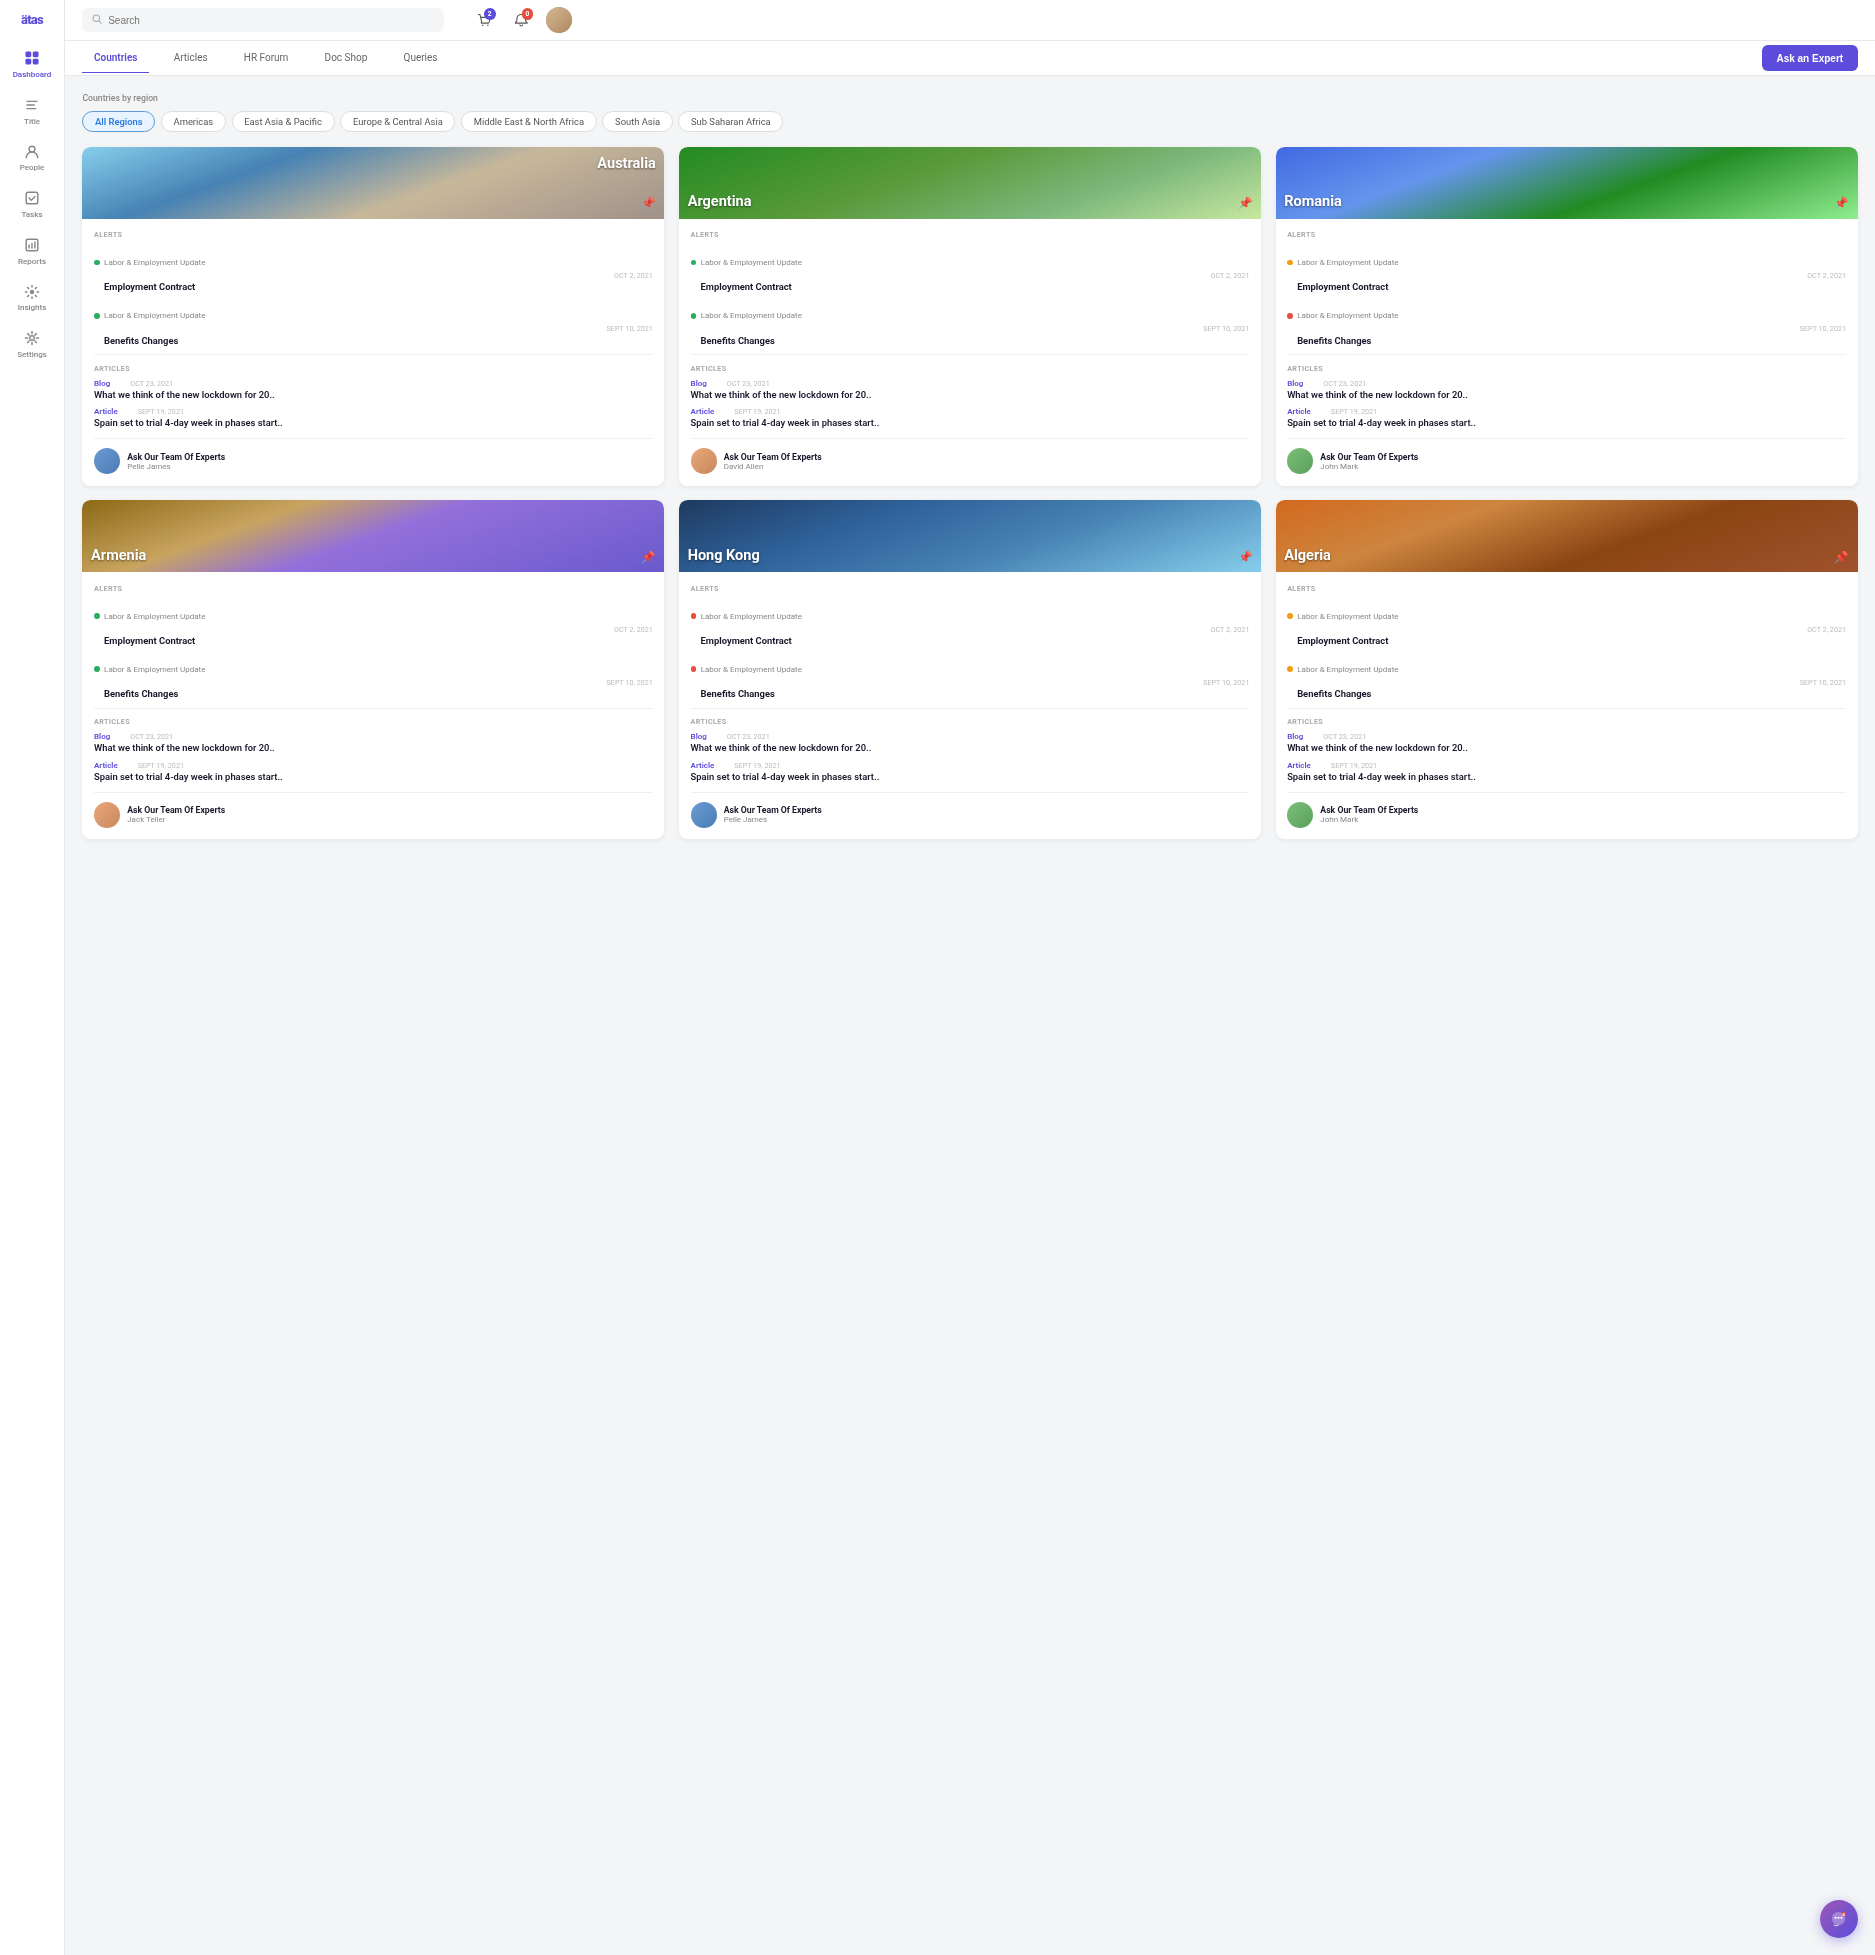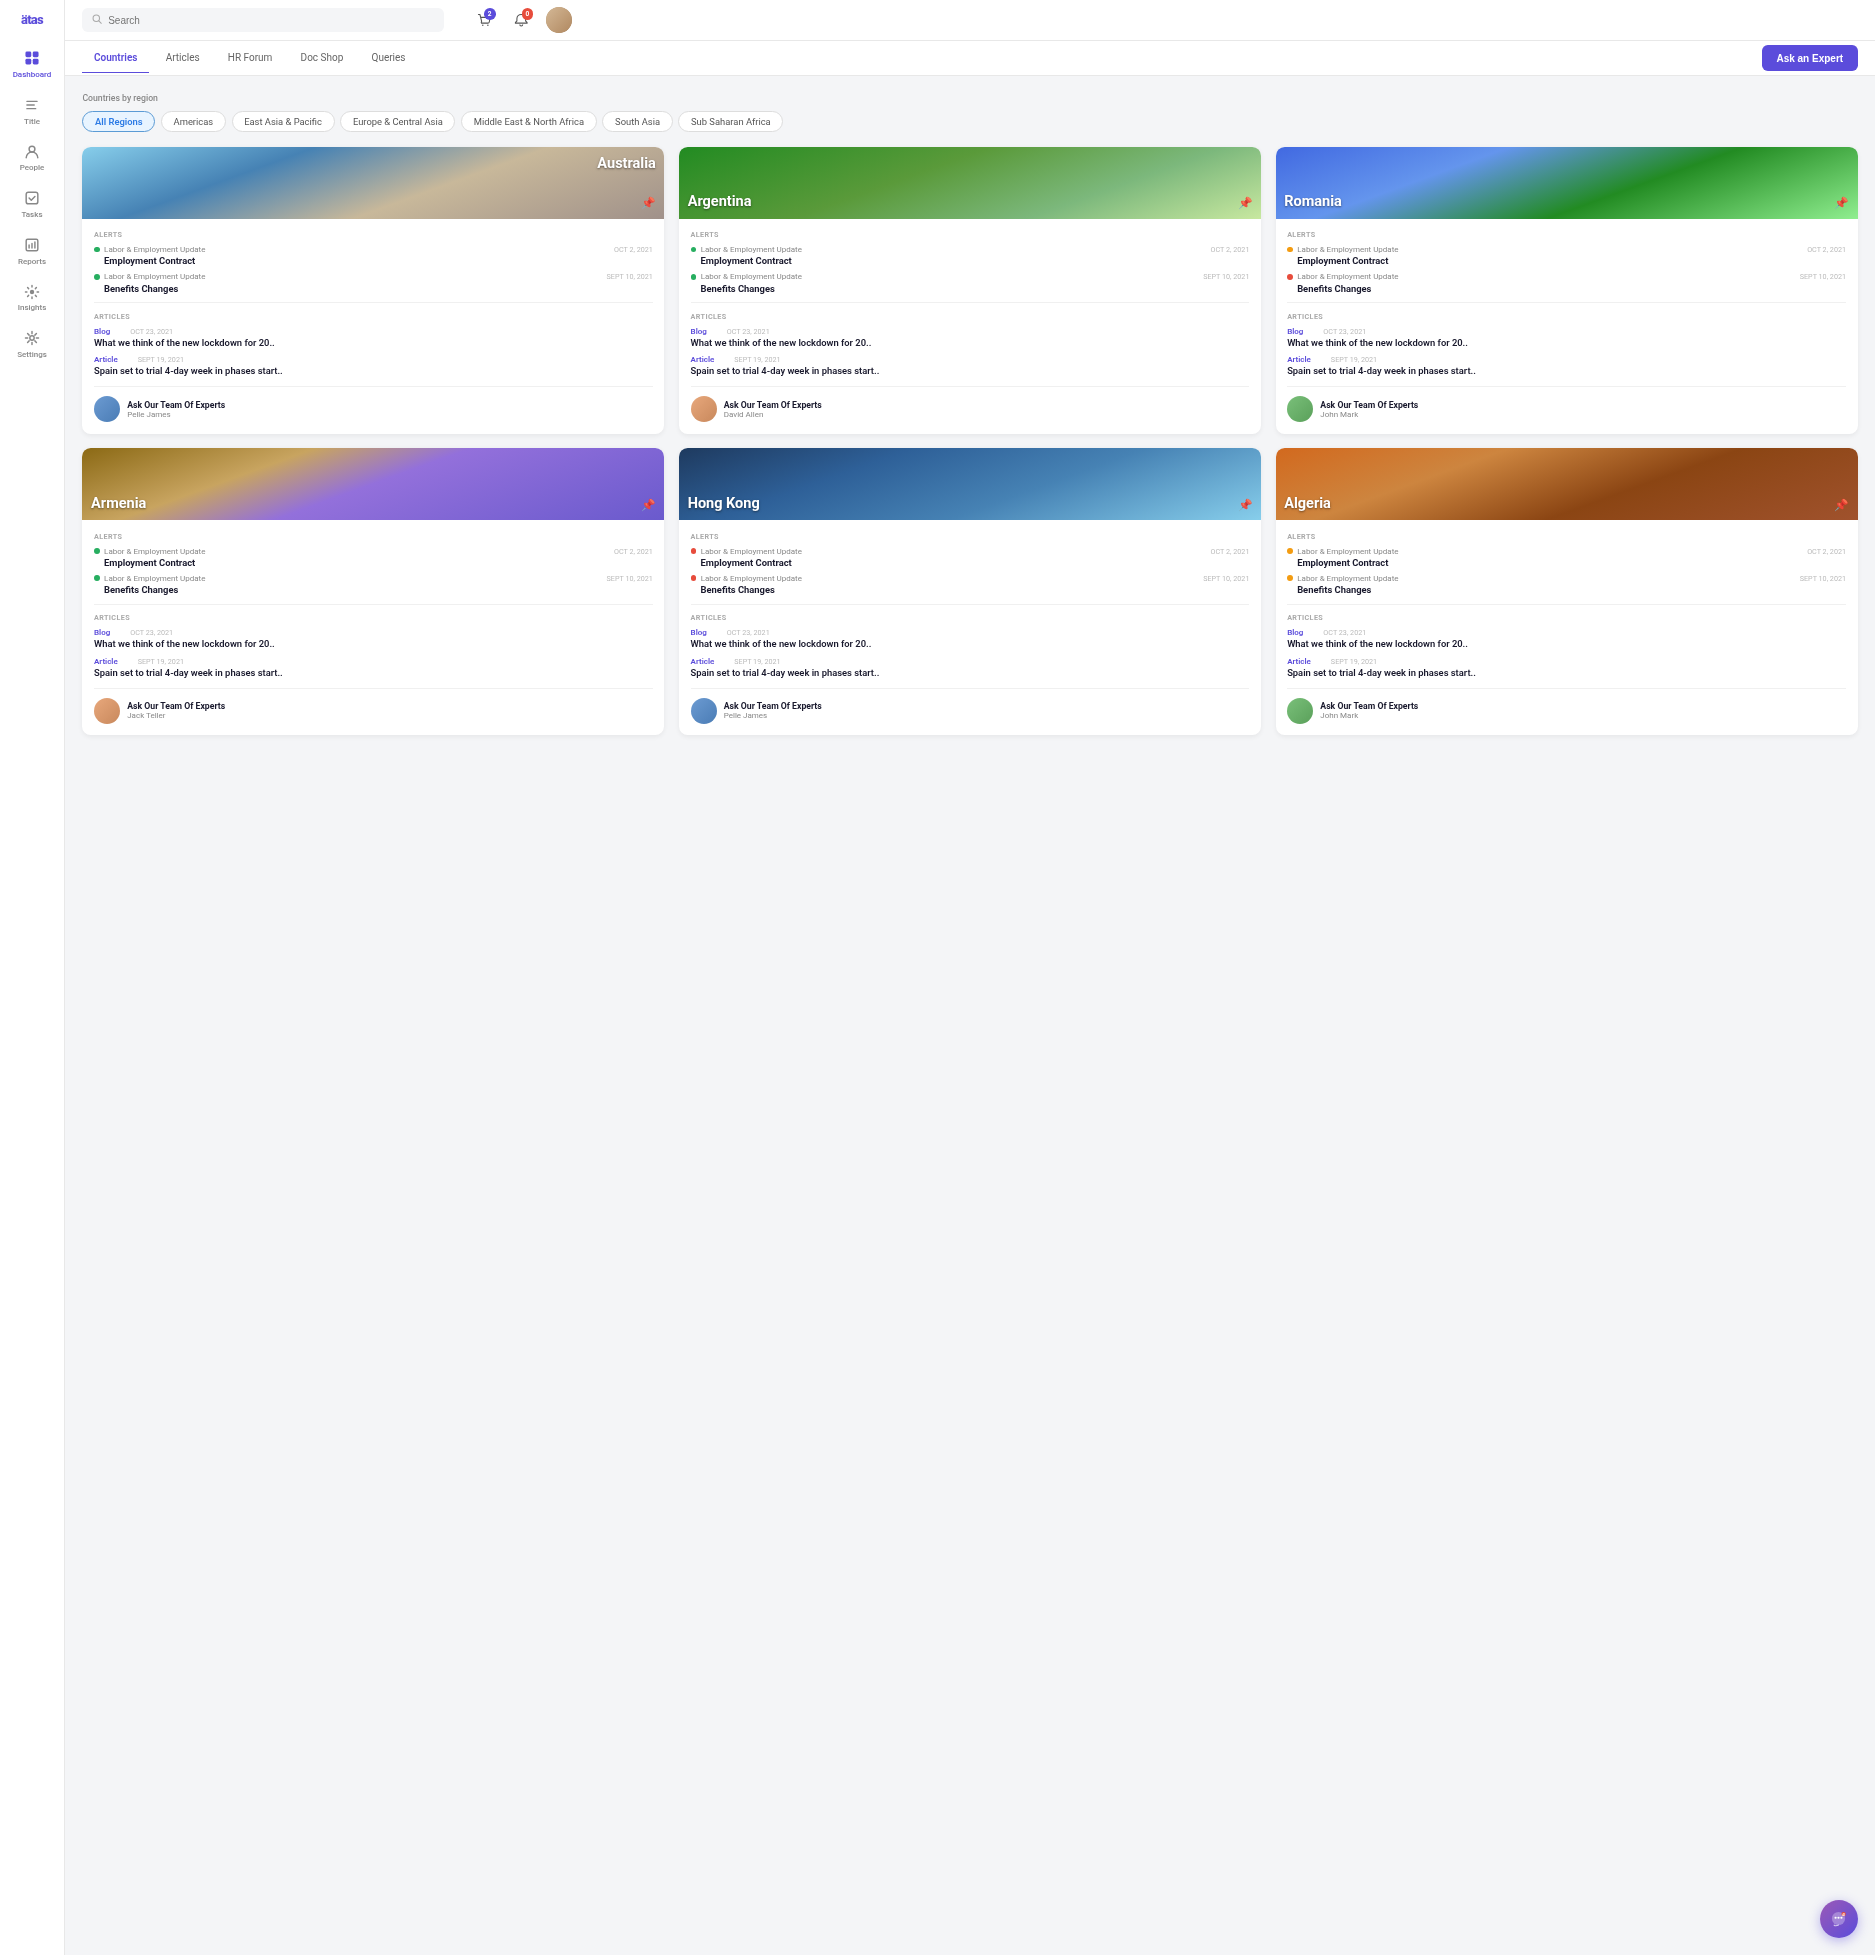--- a/index.html
+++ b/index.html
@@ -137,21 +137,21 @@
     .subnav {
       background: #fff;
       border-bottom: 0.7px solid #e8e8e8;
       display: flex;
       align-items: center;
       padding: 0 17.4px;
       height: 35px;
       gap: 0;
       flex-shrink: 0;
     }
-    .subnav-tabs { display: flex; align-items: center; gap: 5px; flex: 1; }
+    .subnav-tabs { display: flex; align-items: center; gap: 13px; flex: 1; }
     .subnav-tab {
       padding: 8.7px 11.6px;
       font-size: 10px;
       color: #666;
       cursor: pointer;
       border-bottom: 1.4px solid transparent;
       text-decoration: none;
     }
     .subnav-tab.active { color: #5b4cdb; border-bottom: 1.4px solid #5b4cdb; font-weight: 600; }
     .ask-expert-btn {
@@ -300,21 +300,21 @@
     }
     .alert-dot {
       width: 5.8px;
       height: 5.8px;
       border-radius: 50%;
       flex-shrink: 0;
     }
     .alert-dot.green { background: #27ae60; }
     .alert-dot.yellow { background: #f39c12; }
     .alert-dot.red { background: #e74c3c; }
-    .alert-date { margin-left: auto; font-size: 7.2px; color: #bbb; }
+    .alert-date { margin-left: auto; font-size: 7.2px; color: #bbb; margin-top: 26px; }
     .alert-title {
       font-size: 9.4px;
       font-weight: 700;
       color: #1a1a2e;
       padding-left: 10px;
       margin-bottom: 4.3px;
     }
 
     .divider { height: 0.7px; background: #f0f0f0; margin: 8.7px 0; }
 

